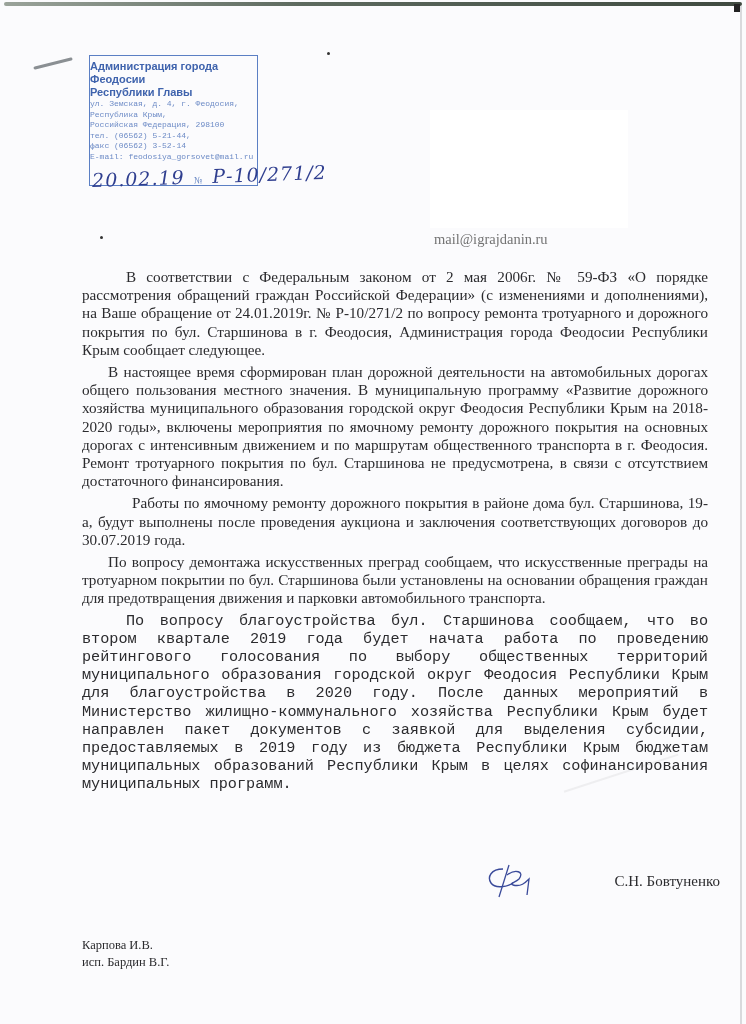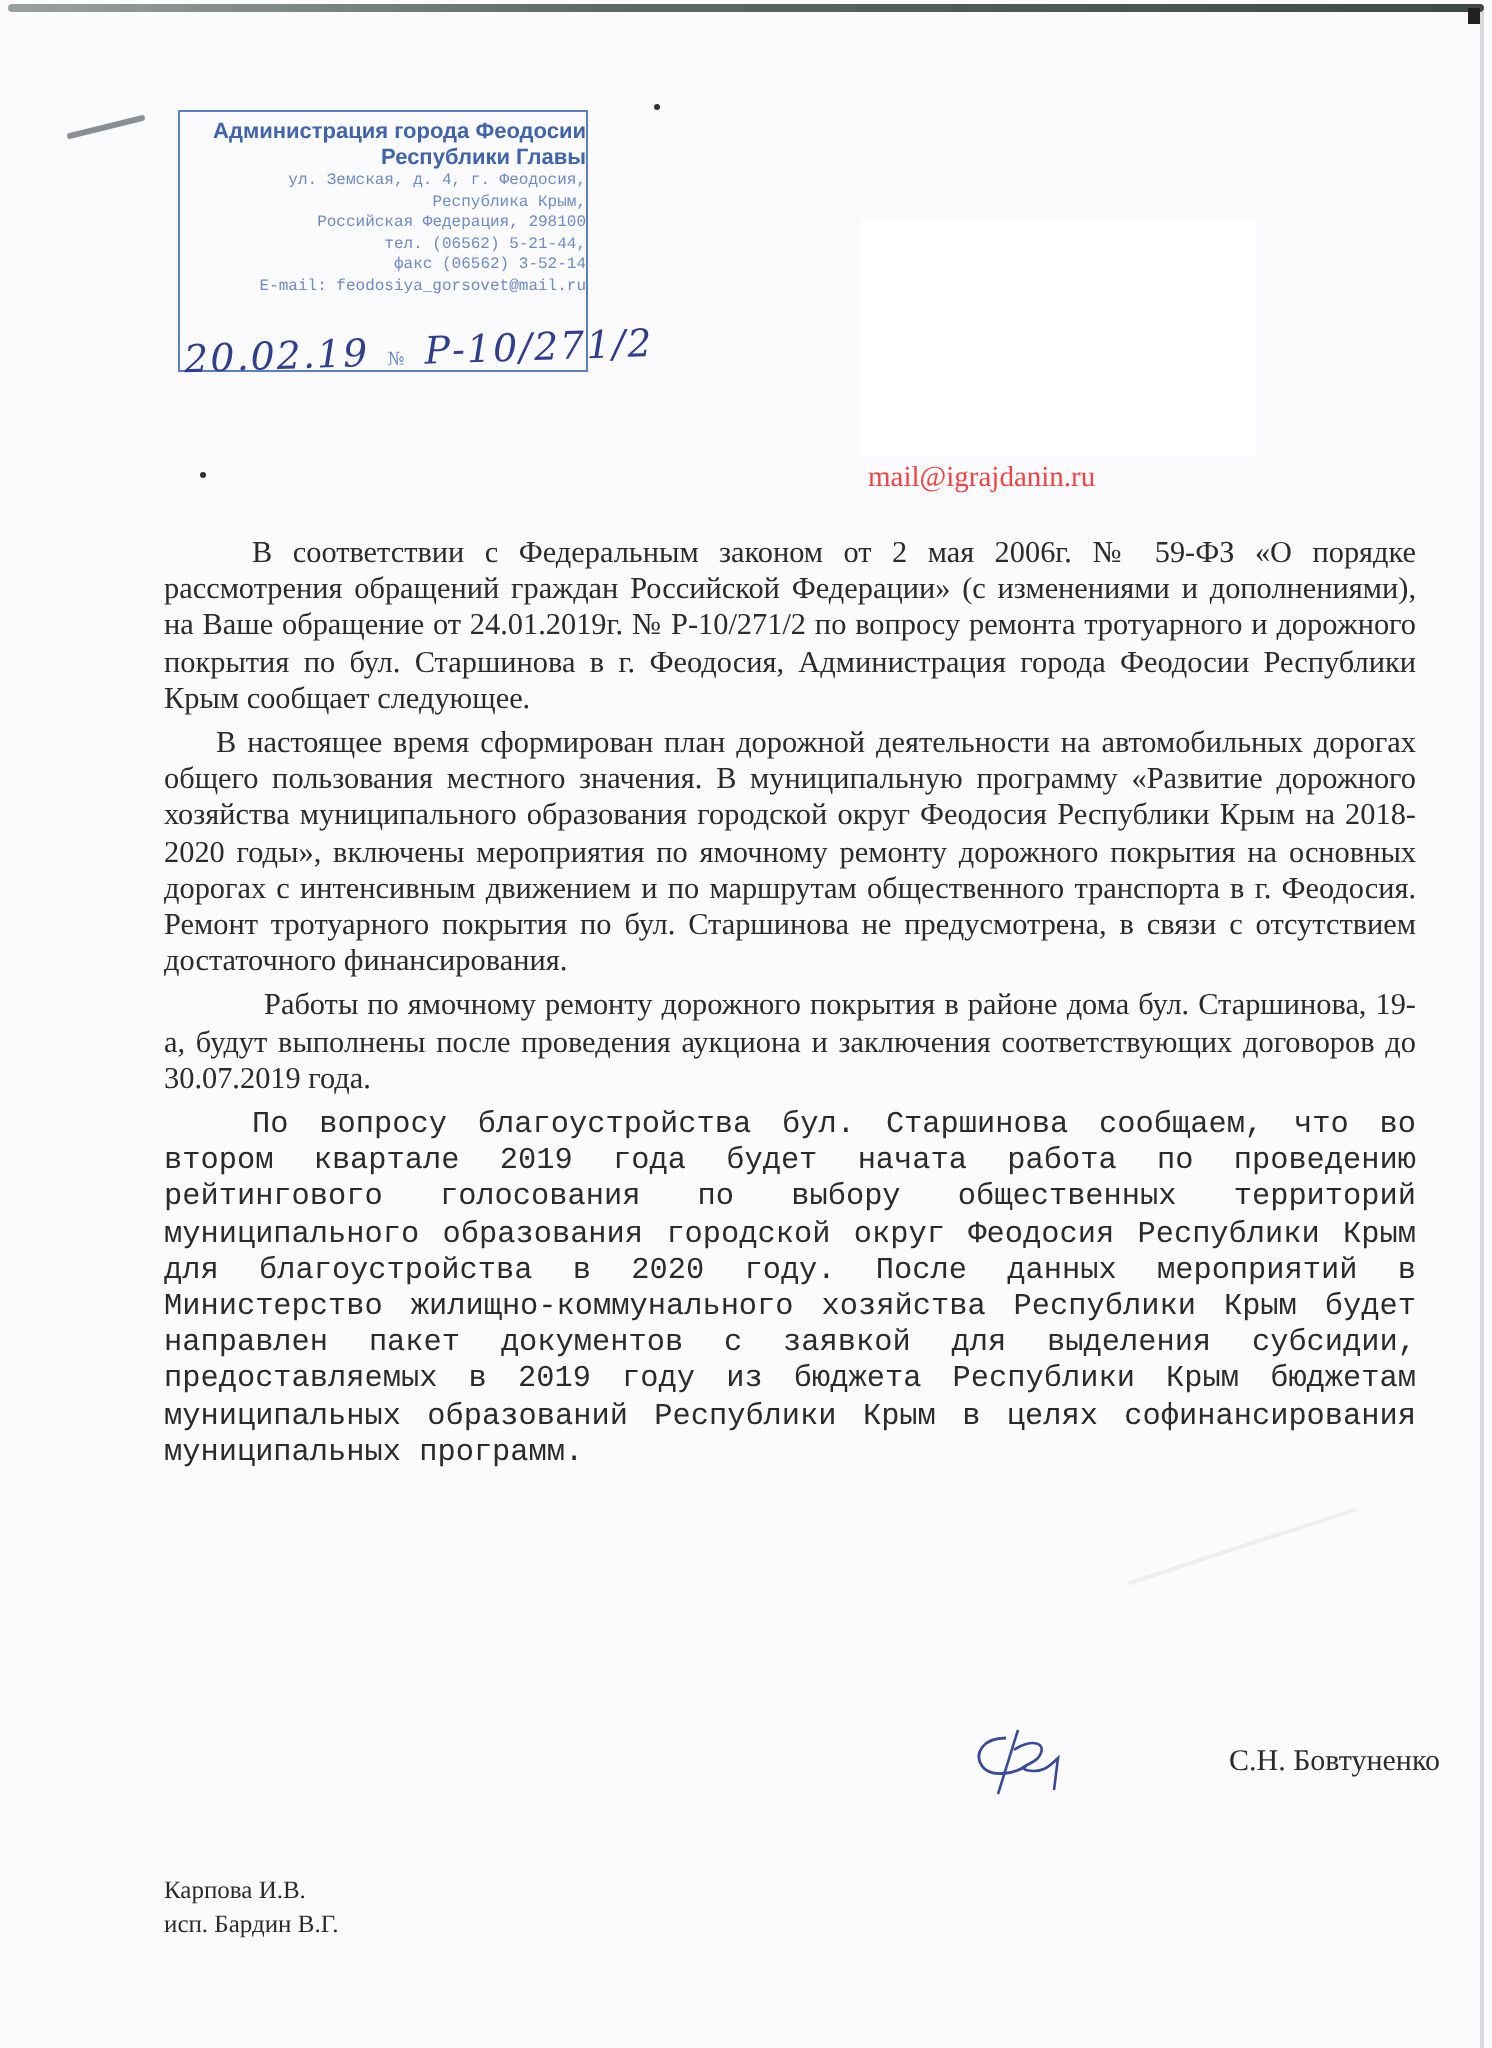--- a/index.html
+++ b/index.html
@@ -22,43 +22,43 @@
   .corner-mark {
     position: absolute; right: 6px; top: 4px; width: 6px; height: 8px; background: #222;
   }
   .staple {
     position: absolute; left: 33px; top: 62px; width: 40px; height: 3px;
     background: #8a8f93; transform: rotate(-14deg); border-radius: 2px;
   }
   .dot { position: absolute; width: 3px; height: 3px; background: #333; border-radius: 50%; }
 
   .stamp {
-    position: absolute; left: 89px; top: 55px; width: 205px; height: 131px;
+    position: absolute; left: 89px; top: 55px; width: 169px; height: 131px;
     border: 1.5px solid #5b7fc4;
     color: #4a6fb8;
     font-family: "Liberation Sans", "DejaVu Sans", sans-serif;
-    text-align: right;
+    text-align: left;
     box-sizing: border-box;
   }
   .stamp .org { font-weight: bold; font-size: 11px; line-height: 13px; margin-top: 4px; color: #3f63ad; }
   .stamp .line { font-size: 8px; line-height: 10.5px; color: #6d8bc6; font-family: Liberation Mono, monospace; }
   .stamp .line:first-of-type { margin-top: 3px; }
   .stamp-handwritten {
     position: absolute; left: 92px; top: 165px;
     font-family: "DejaVu Serif", serif; font-style: italic;
     font-size: 19px; color: #2f3e8f; letter-spacing: 1px;
     transform: rotate(-2deg);
   }
   .stamp-handwritten .no { font-size: 9px; font-style: normal; color: #6d8bc6; margin: 0 2px; }
 
   .redaction {
     position: absolute; left: 430px; top: 110px; width: 198px; height: 118px; background: #ffffff;
   }
   .recipient-email {
-    position: absolute; left: 434px; top: 231px; font-size: 14.5px; color: #ef4444;
+    position: absolute; left: 434px; top: 231px; font-size: 14.5px; color: #737373;
   }
 
   .body-text {
     position: absolute; left: 78px; top: 264px; width: 634px;
     font-size: 15.2px; line-height: 18.2px; text-align: justify;
   }
   .body-text p { margin: 4px; text-indent: 44px; }
   .body-text p.ind2 { text-indent: 26px; }
   .body-text p.ind3 { text-indent: 50px; }
   .body-text p.ind4 { text-indent: 26px; }
@@ -109,20 +109,21 @@
   <span>Р-10/271/2</span>
 </div>
 
 <div class="redaction"></div>
 <div class="recipient-email">mail@igrajdanin.ru</div>
 
 <div class="body-text">
   <p>В соответствии с Федеральным законом от 2 мая 2006г. № 59-ФЗ «О порядке рассмотрения обращений граждан Российской Федерации» (с изменениями и дополнениями), на Ваше обращение от 24.01.2019г. № Р-10/271/2 по вопросу ремонта тротуарного и дорожного покрытия по бул. Старшинова в г. Феодосия, Администрация города Феодосии Республики Крым сообщает следующее.</p>
   <p class="ind2">В настоящее время сформирован план дорожной деятельности на автомобильных дорогах общего пользования местного значения. В муниципальную программу «Развитие дорожного хозяйства муниципального образования городской округ Феодосия Республики Крым на 2018-2020 годы», включены мероприятия по ямочному ремонту дорожного покрытия на основных дорогах с интенсивным движением и по маршрутам общественного транспорта в г. Феодосия. Ремонт тротуарного покрытия по бул. Старшинова не предусмотрена, в связи с отсутствием достаточного финансирования.</p>
   <p class="ind3">Работы по ямочному ремонту дорожного покрытия в районе дома бул. Старшинова, 19-а, будут выполнены после проведения аукциона и заключения соответствующих договоров до 30.07.2019 года.</p>
+  <p class="ind4">По вопросу демонтажа искусственных преград сообщаем, что искусственные преграды на тротуарном покрытии по бул. Старшинова были установлены на основании обращения граждан для предотвращения движения и парковки автомобильного транспорта.</p>
   <p class="ind5">По вопросу благоустройства бул. Старшинова сообщаем, что во втором квартале 2019 года будет начата работа по проведению рейтингового голосования по выбору общественных территорий муниципального образования городской округ Феодосия Республики Крым для благоустройства в 2020 году. После данных мероприятий в Министерство жилищно-коммунального хозяйства Республики Крым будет направлен пакет документов с заявкой для выделения субсидии, предоставляемых в 2019 году из бюджета Республики Крым бюджетам муниципальных образований Республики Крым в целях софинансирования муниципальных программ.</p>
 </div>
 
 <div class="faint-stamp"></div>
 
 <div class="signature-row">
   <svg class="signature-mark" viewBox="0 0 52 40">
     <path d="M18 8 C6 8 2 16 6 22 C10 28 22 26 28 22" fill="none" stroke="#3a4a9a" stroke-width="1.4"></path>
     <path d="M24 4 L14 36" fill="none" stroke="#3a4a9a" stroke-width="1.3"></path>
     <path d="M22 14 C30 8 40 10 34 18 C30 22 24 22 28 24 C36 26 40 22 44 18 L42 34" fill="none" stroke="#3a4a9a" stroke-width="1.3"></path>

